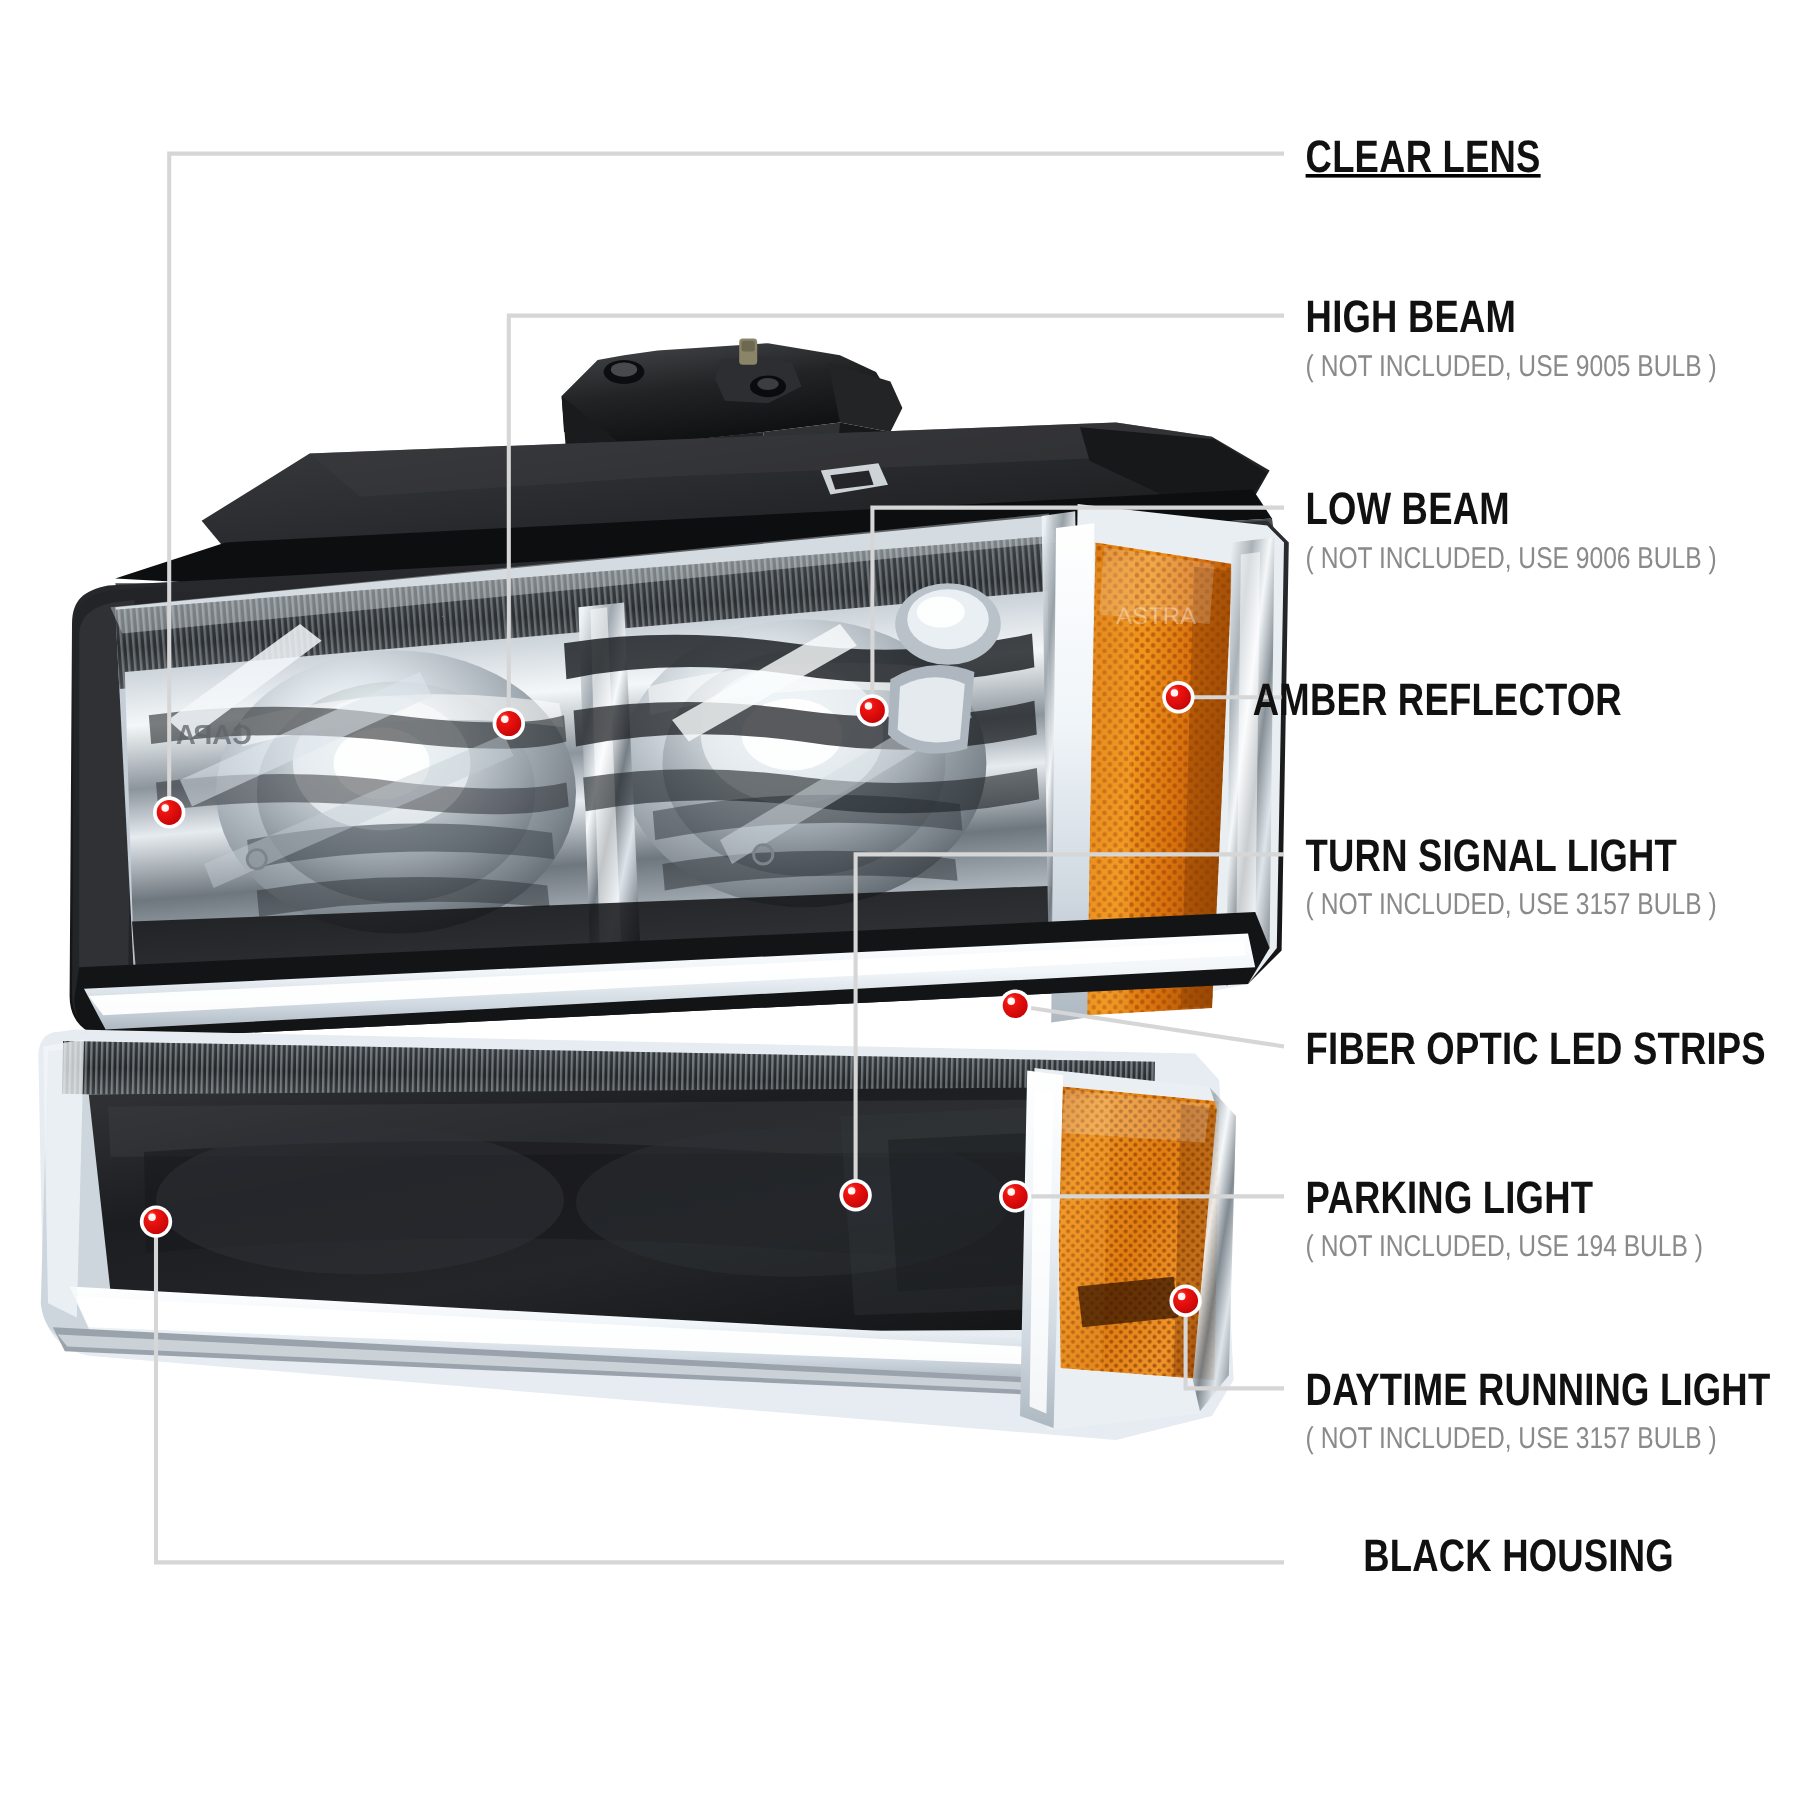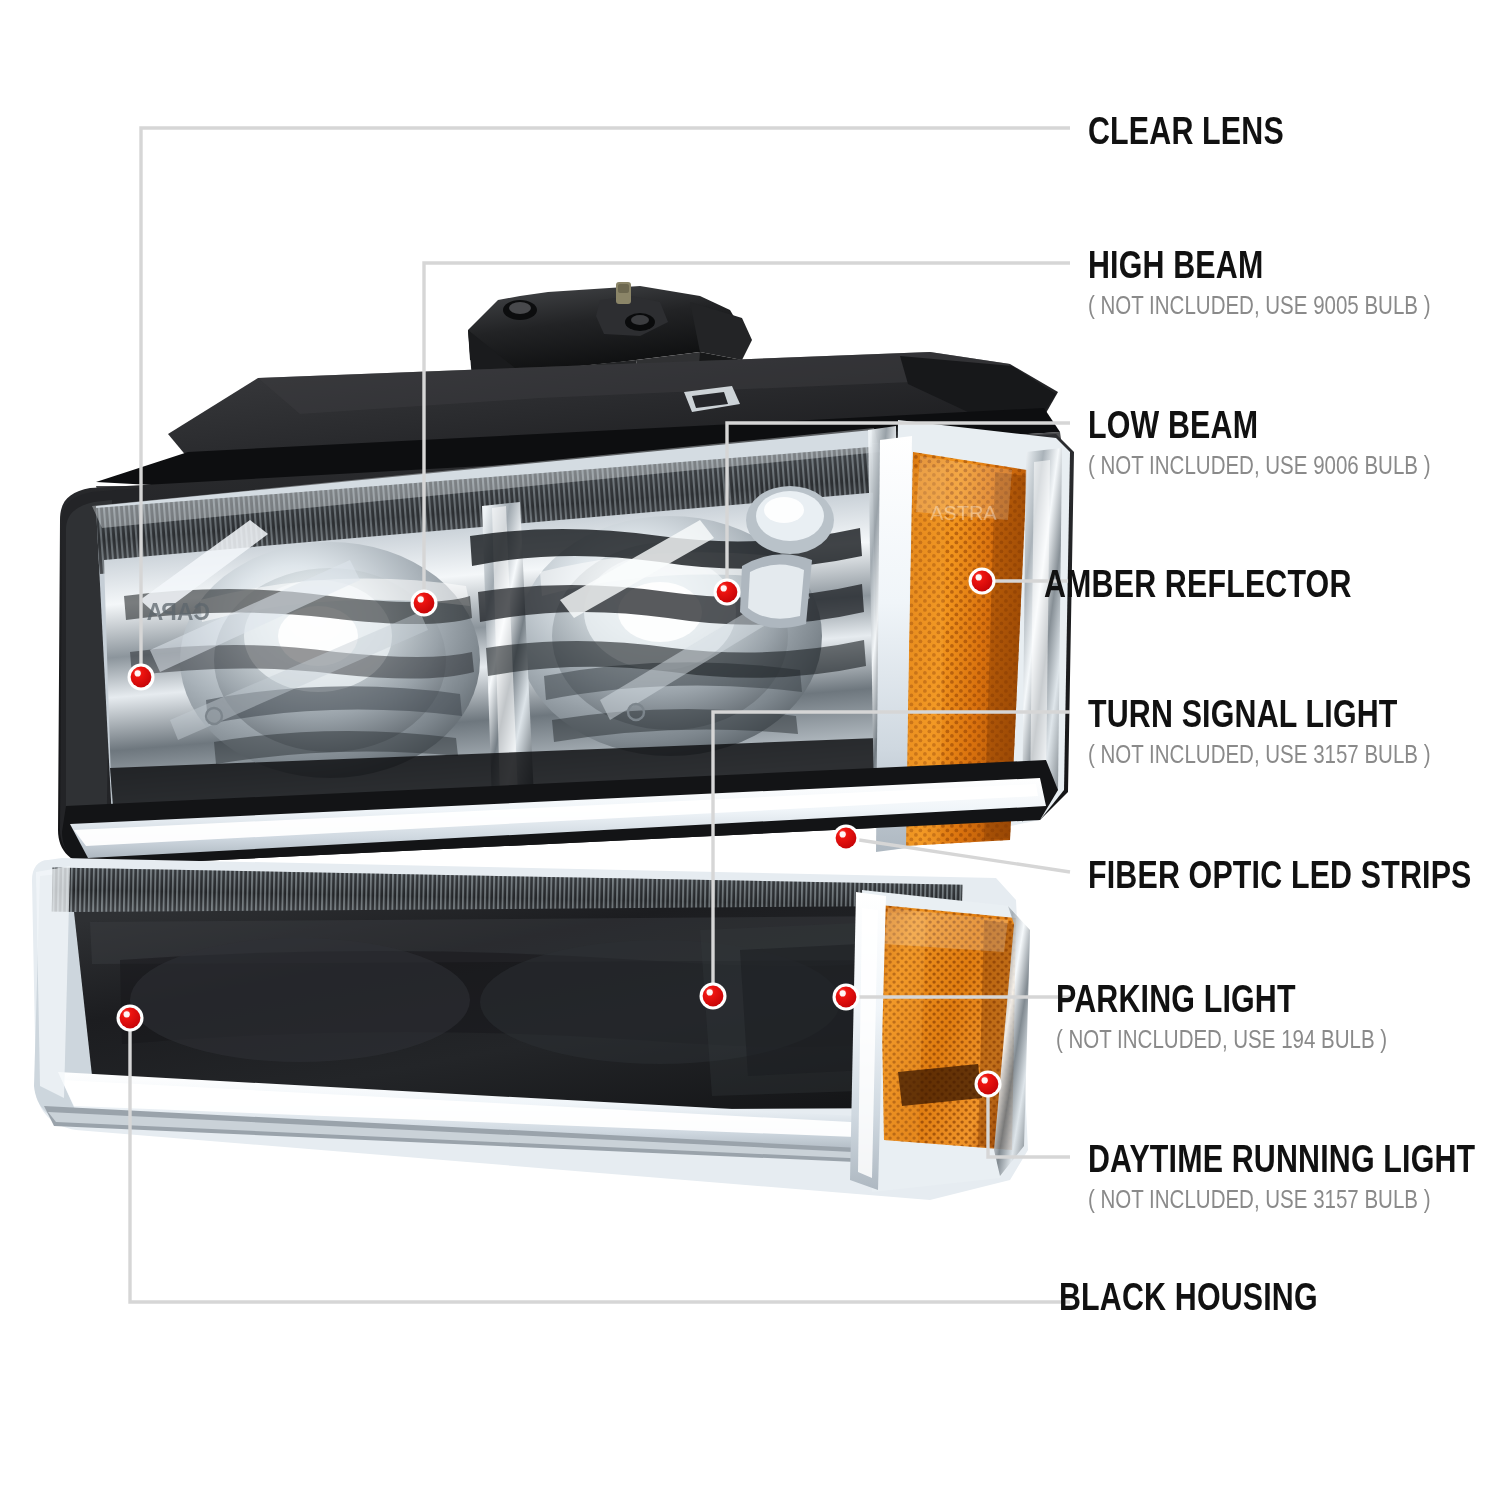--- a/index.html
+++ b/index.html
@@ -393,47 +393,47 @@
         </g>
         <g>
           <circle cx="130" cy="1018" r="13.5" fill="#ffffff"></circle>
           <circle cx="130" cy="1018" r="10.4" fill="url(#gDot)"></circle>
           <circle cx="126.7" cy="1014.4" r="3.1" fill="#ffffff" opacity="0.95"></circle>
         </g>
       </g>
   </svg>
 
   <div id="labels">
-      <div class="label" style="left: 1088px; top: 112px;">
+      <div class="label" style="left: 1088px; top: 112px; text-decoration: underline;">
         <div class="t" style="color: rgb(17, 17, 17);">CLEAR LENS</div>
       </div>
       <div class="label" style="left: 1088px; top: 246px;">
         <div class="t" style="color: rgb(17, 17, 17);">HIGH BEAM</div>
         <div class="s" style="color: rgb(138, 138, 138);">( NOT INCLUDED, USE  9005  BULB )</div>
       </div>
       <div class="label" style="left: 1088px; top: 406px;">
         <div class="t" style="color: rgb(17, 17, 17);">LOW BEAM</div>
         <div class="s" style="color: rgb(138, 138, 138);">( NOT INCLUDED, USE  9006  BULB )</div>
       </div>
       <div class="label" style="left: 1044px; top: 565px;">
         <div class="t" style="color: rgb(17, 17, 17);">AMBER REFLECTOR</div>
       </div>
       <div class="label" style="left: 1088px; top: 695px;">
         <div class="t" style="color: rgb(17, 17, 17);">TURN SIGNAL LIGHT</div>
         <div class="s" style="color: rgb(138, 138, 138);">( NOT INCLUDED, USE  3157  BULB )</div>
       </div>
       <div class="label" style="left: 1088px; top: 856px;">
         <div class="t" style="color: rgb(17, 17, 17);">FIBER OPTIC LED STRIPS</div>
       </div>
-      <div class="label" style="left: 1056px; top: 980px;">
+      <div class="label" style="left: 1088px; top: 980px;">
         <div class="t" style="color: rgb(17, 17, 17);">PARKING LIGHT</div>
         <div class="s" style="color: rgb(138, 138, 138);">( NOT INCLUDED, USE  194  BULB )</div>
       </div>
       <div class="label" style="left: 1088px; top: 1140px;">
         <div class="t" style="color: rgb(17, 17, 17);">DAYTIME RUNNING LIGHT</div>
         <div class="s" style="color: rgb(138, 138, 138);">( NOT INCLUDED, USE  3157  BULB )</div>
       </div>
-      <div class="label" style="left: 1059px; top: 1278px;">
+      <div class="label" style="left: 1136px; top: 1278px;">
         <div class="t" style="color: rgb(17, 17, 17);">BLACK HOUSING</div>
       </div>
     </div>
 
 </div>
 
 </body></html>

